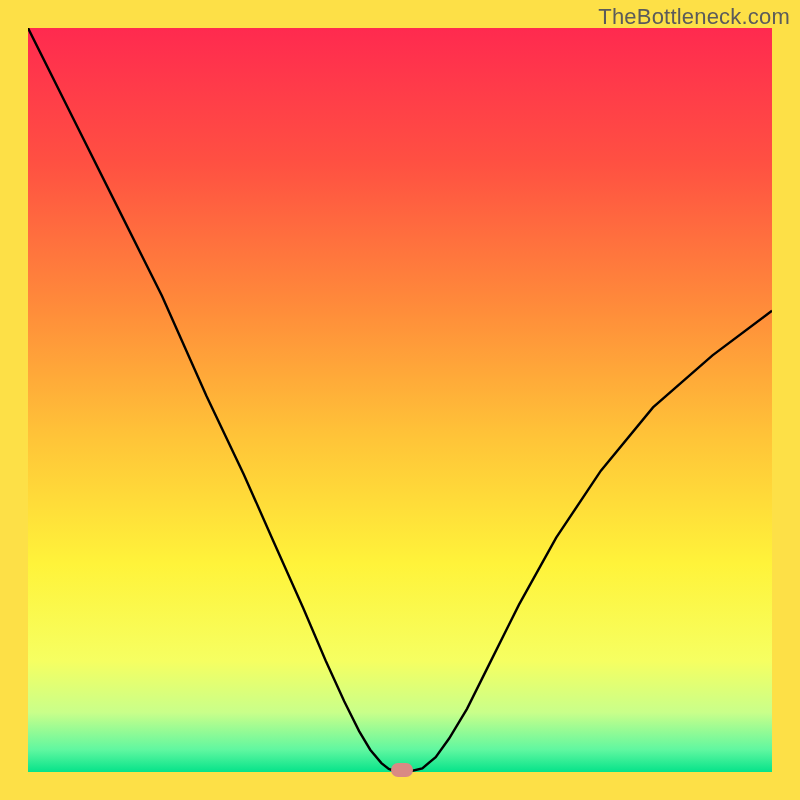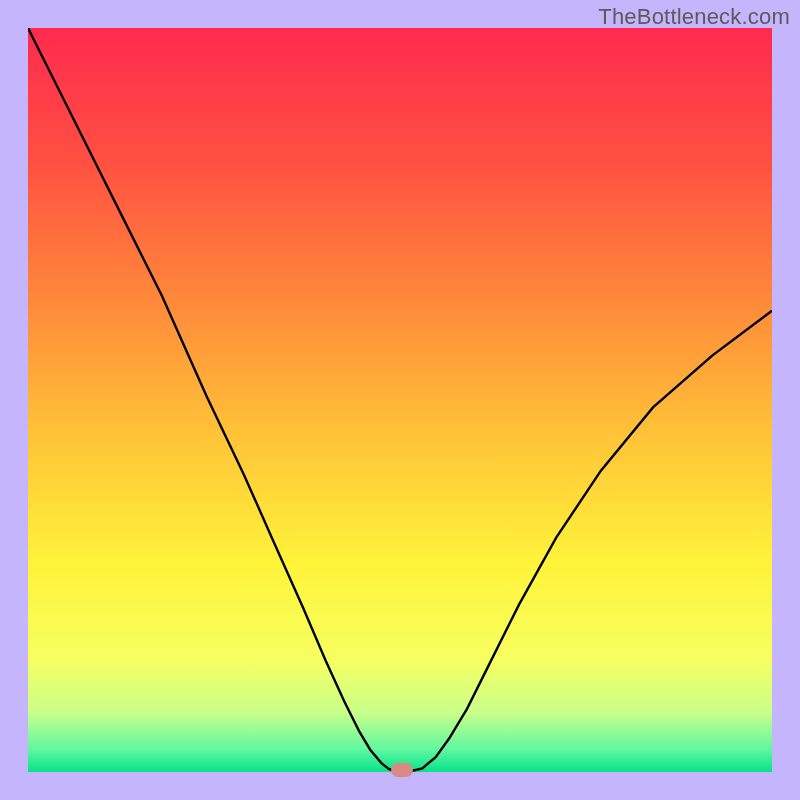--- a/index.html
+++ b/index.html
@@ -8,21 +8,21 @@
     width: 800px;
     height: 800px;
     background: #000;
     overflow: hidden;
     font-family: Arial, Helvetica, sans-serif;
   }
   .frame {
     position: relative;
     width: 800px;
     height: 800px;
-    background: #c4b5fd;
+    background: #fde047;
     text-align: center;
   }
   .watermark {
     position: absolute;
     top: 4px;
     right: 10px;
     color: #5b5b5b;
     font-size: 22px;
     font-weight: 500;
     letter-spacing: 0.2px;

